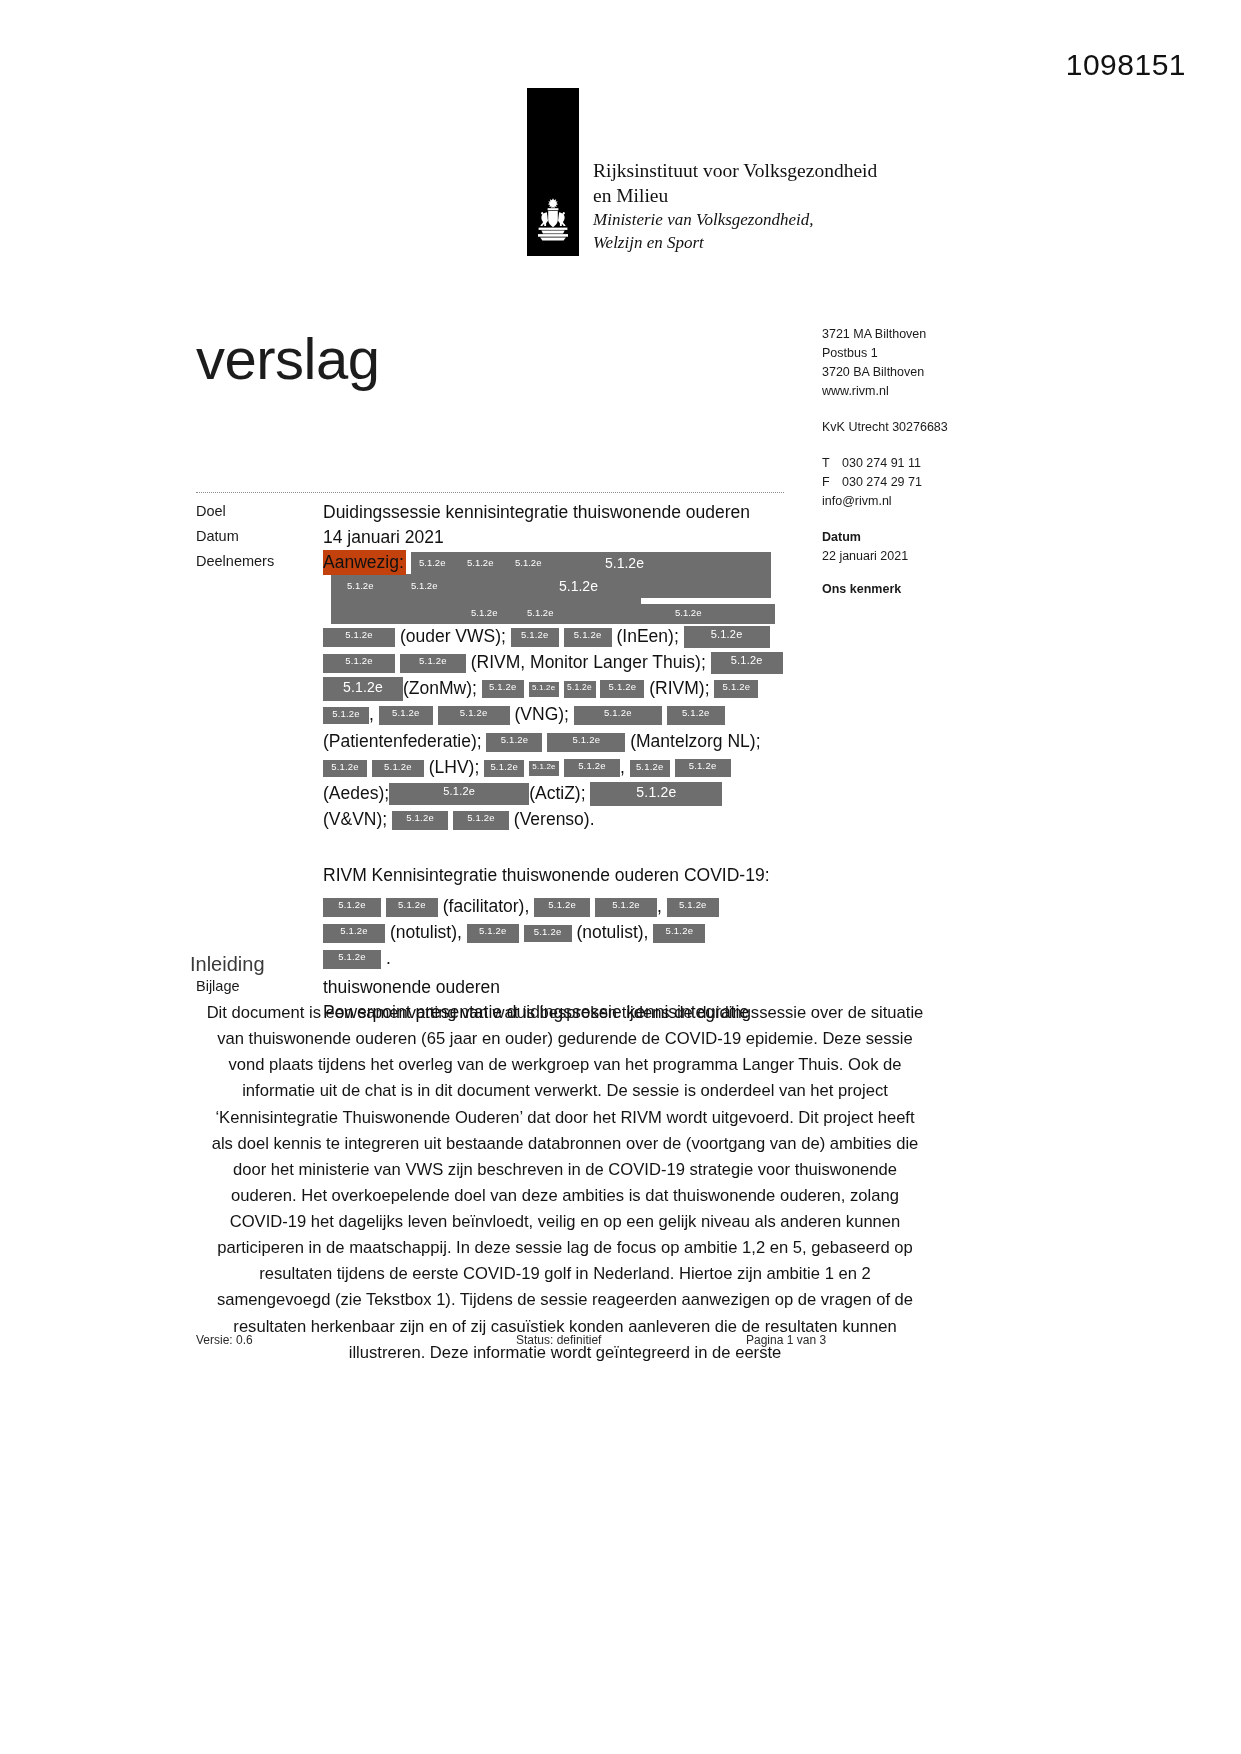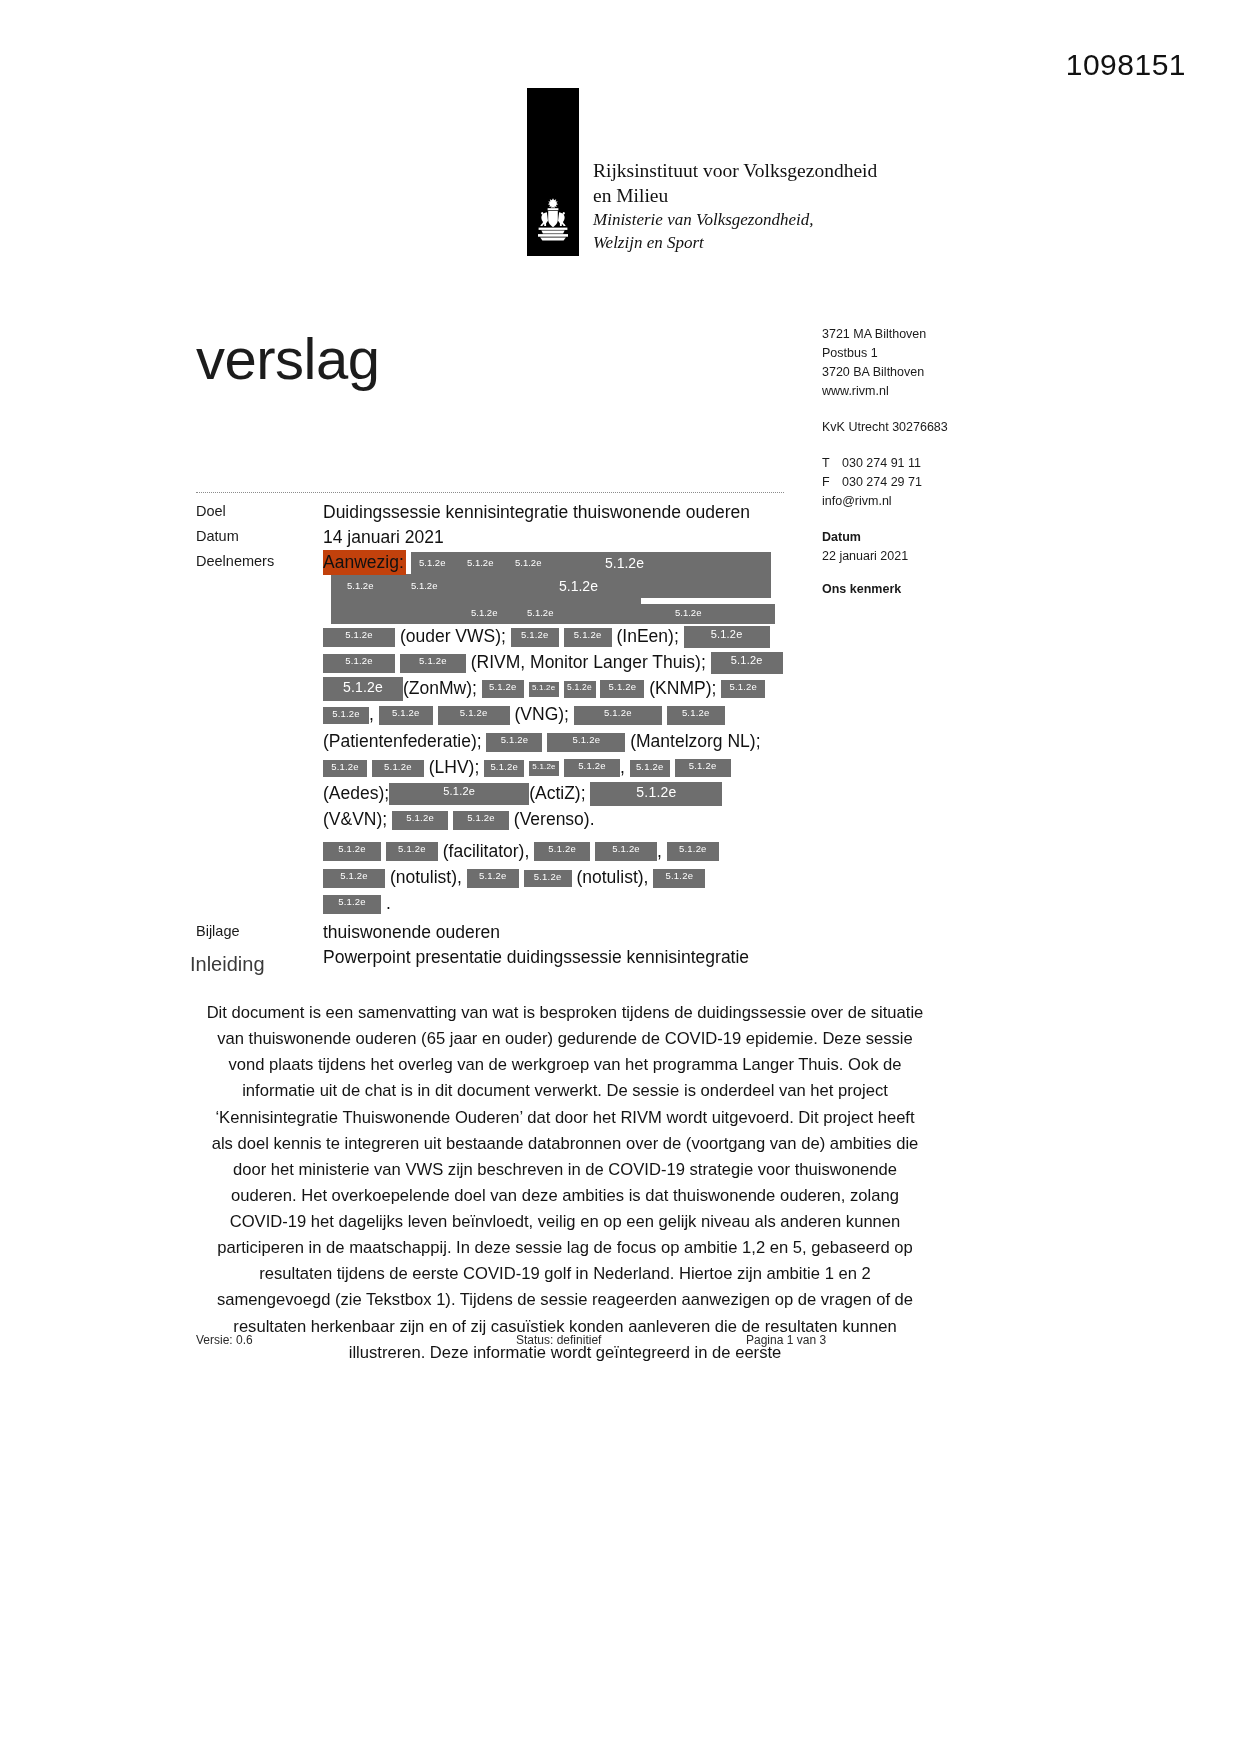--- a/index.html
+++ b/index.html
@@ -352,21 +352,21 @@
           <span>(RIVM, Monitor Langer Thuis);</span>
           <span class="rd mid" style="width:72px;height:22px;">5.1.2e</span>
         </div>
 
         <div class="pline">
           <span class="rd big" style="width:80px;height:24px;">5.1.2e</span><span>(ZonMw);</span>
           <span class="rd" style="width:42px;height:18px;">5.1.2e</span>
           <span class="rd" style="width:30px;height:15px;font-size:8px;">5.1.2e</span>
           <span class="rd" style="width:32px;height:17px;font-size:8.5px;">5.1.2e</span>
           <span class="rd" style="width:44px;height:18px;">5.1.2e</span>
-          <span>(KNMP);</span>
+          <span>(RIVM);</span>
           <span class="rd" style="width:44px;height:18px;">5.1.2e</span>
         </div>
 
         <div class="pline">
           <span class="rd" style="width:46px;height:17px;">5.1.2e</span><span>,</span>
           <span class="rd" style="width:54px;height:19px;">5.1.2e</span>
           <span class="rd" style="width:72px;height:19px;">5.1.2e</span>
           <span>(VNG);</span>
           <span class="rd" style="width:88px;height:19px;">5.1.2e</span>
           <span class="rd" style="width:58px;height:19px;">5.1.2e</span>
@@ -395,20 +395,21 @@
           <span class="rd big" style="width:132px;height:24px;">5.1.2e</span>
         </div>
 
         <div class="pline">
           <span>(V&amp;VN);</span>
           <span class="rd" style="width:56px;height:19px;">5.1.2e</span>
           <span class="rd" style="width:56px;height:19px;">5.1.2e</span>
           <span>(Verenso).</span>
         </div>
 
+        <div class="pline" style="margin-top:30px;">RIVM Kennisintegratie thuiswonende ouderen COVID-19:</div>
 
         <div class="pline" style="margin-top:6px;">
           <span class="rd" style="width:58px;height:19px;">5.1.2e</span>
           <span class="rd" style="width:52px;height:19px;">5.1.2e</span>
           <span>(facilitator),</span>
           <span class="rd" style="width:56px;height:19px;">5.1.2e</span>
           <span class="rd" style="width:62px;height:19px;">5.1.2e</span><span>,</span>
           <span class="rd" style="width:52px;height:19px;">5.1.2e</span>
         </div>
 

